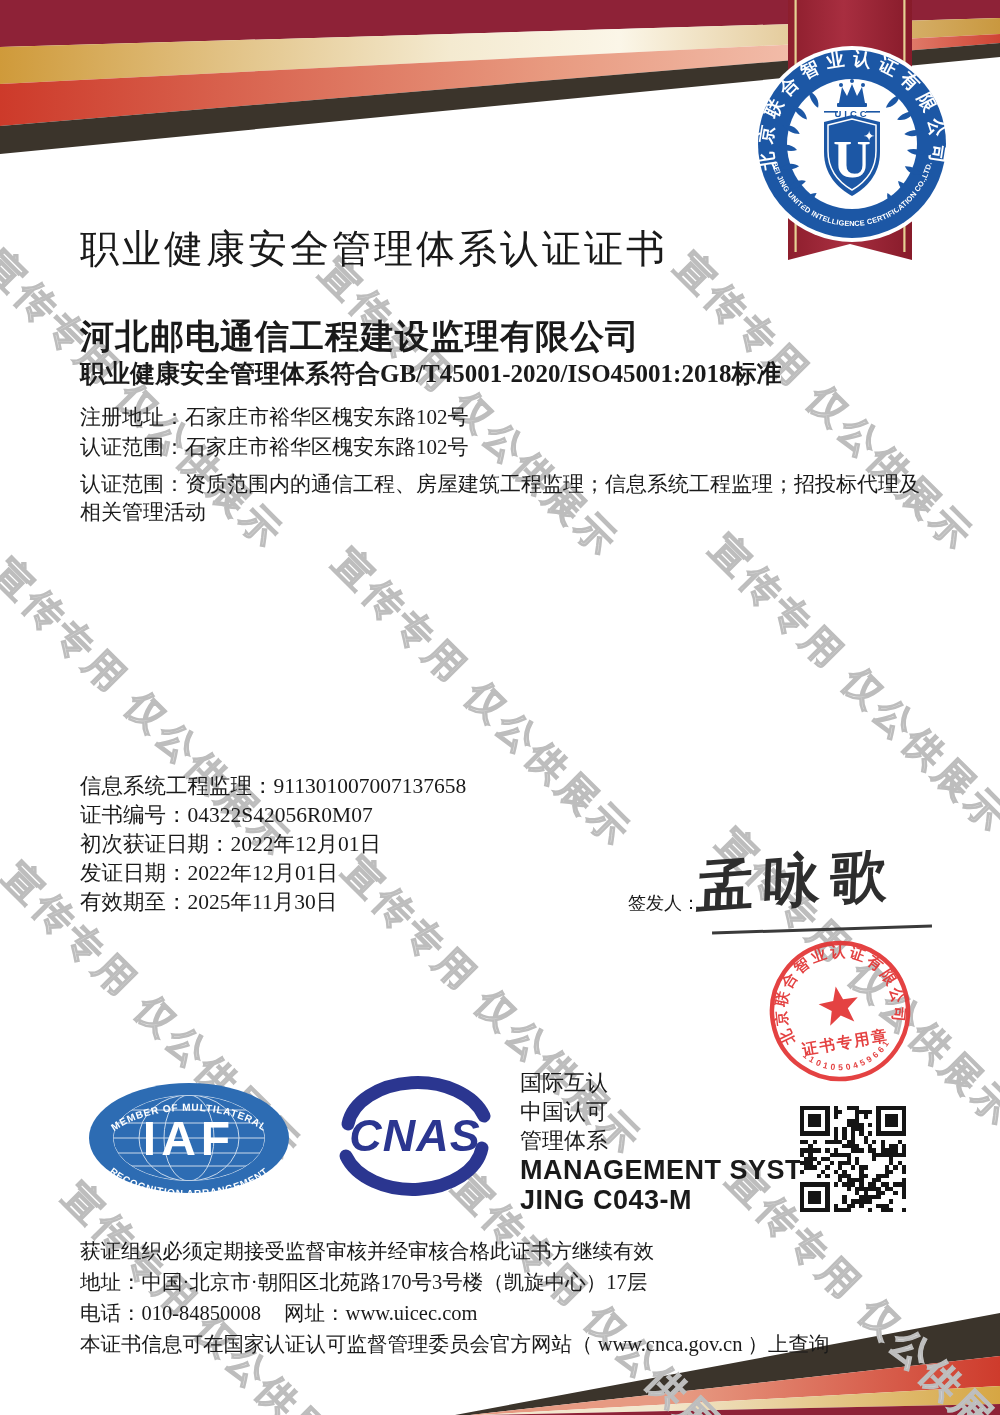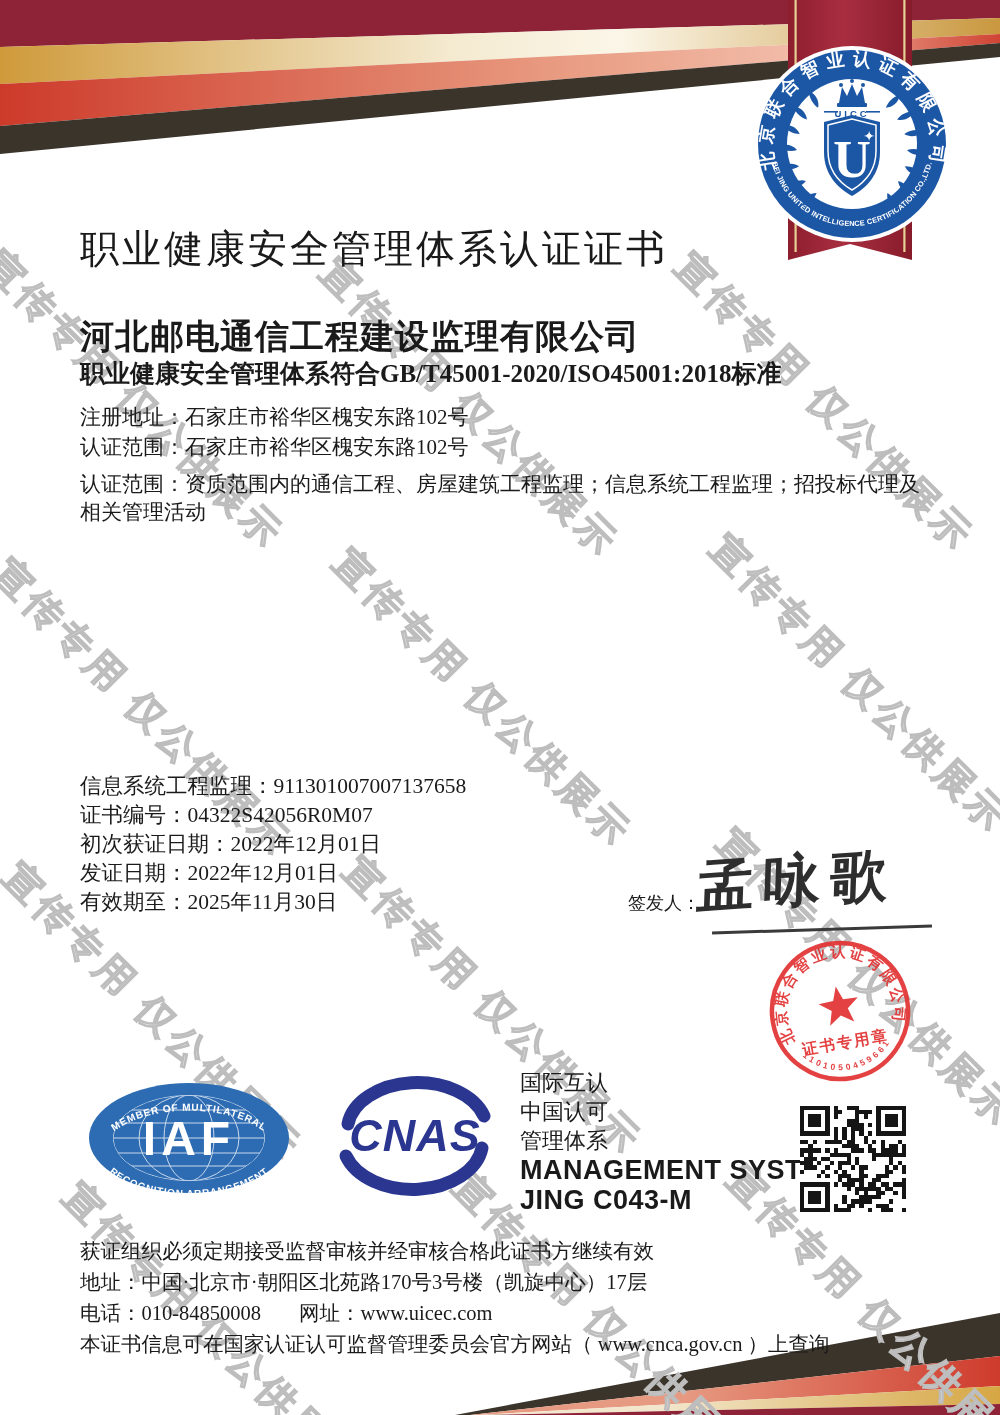--- a/index.html
+++ b/index.html
@@ -22,21 +22,21 @@
   .details{left:80px;top:772px;z-index:5;font-size:21.5px;line-height:29px;}
   .signer{left:628px;top:891px;z-index:5;font-size:18px;}
   .sig{left:698px;top:850px;z-index:6;font-size:57px;font-weight:bold;letter-spacing:10px;
        color:#2e2e2e;transform:rotate(-4deg) skewX(-6deg);transform-origin:0 0;}
   .sig-line{left:712px;top:928px;width:220px;height:2.5px;background:#3a3a3a;z-index:6;transform:rotate(-1.8deg);}
   .accred{left:520px;top:1068px;z-index:5;}
   .accred .cn{font-size:22px;line-height:29px;font-family:"Liberation Sans","DejaVu Sans",sans-serif;}
   .accred .en{font-size:27px;line-height:30px;font-weight:bold;letter-spacing:.5px;
               font-family:"Liberation Sans","DejaVu Sans",sans-serif;}
   .footer{left:80px;top:1236px;z-index:5;font-size:20.5px;line-height:31px;}
-  .gap-left{margin-left:38px;}
+  .gap-left{margin-left:23px;}
   .z4{z-index:4;} .z5{z-index:5;} .z1{z-index:1;}
 </style>
 </head>
 <body>
 
 <div class="page">
 
   <svg class="abs z1" style="left:0;top:0" width="1000" height="160" xmlns="http://www.w3.org/2000/svg">
     <defs>
       <linearGradient id="gGoldT" x1="0" y1="0" x2="1" y2="0">

